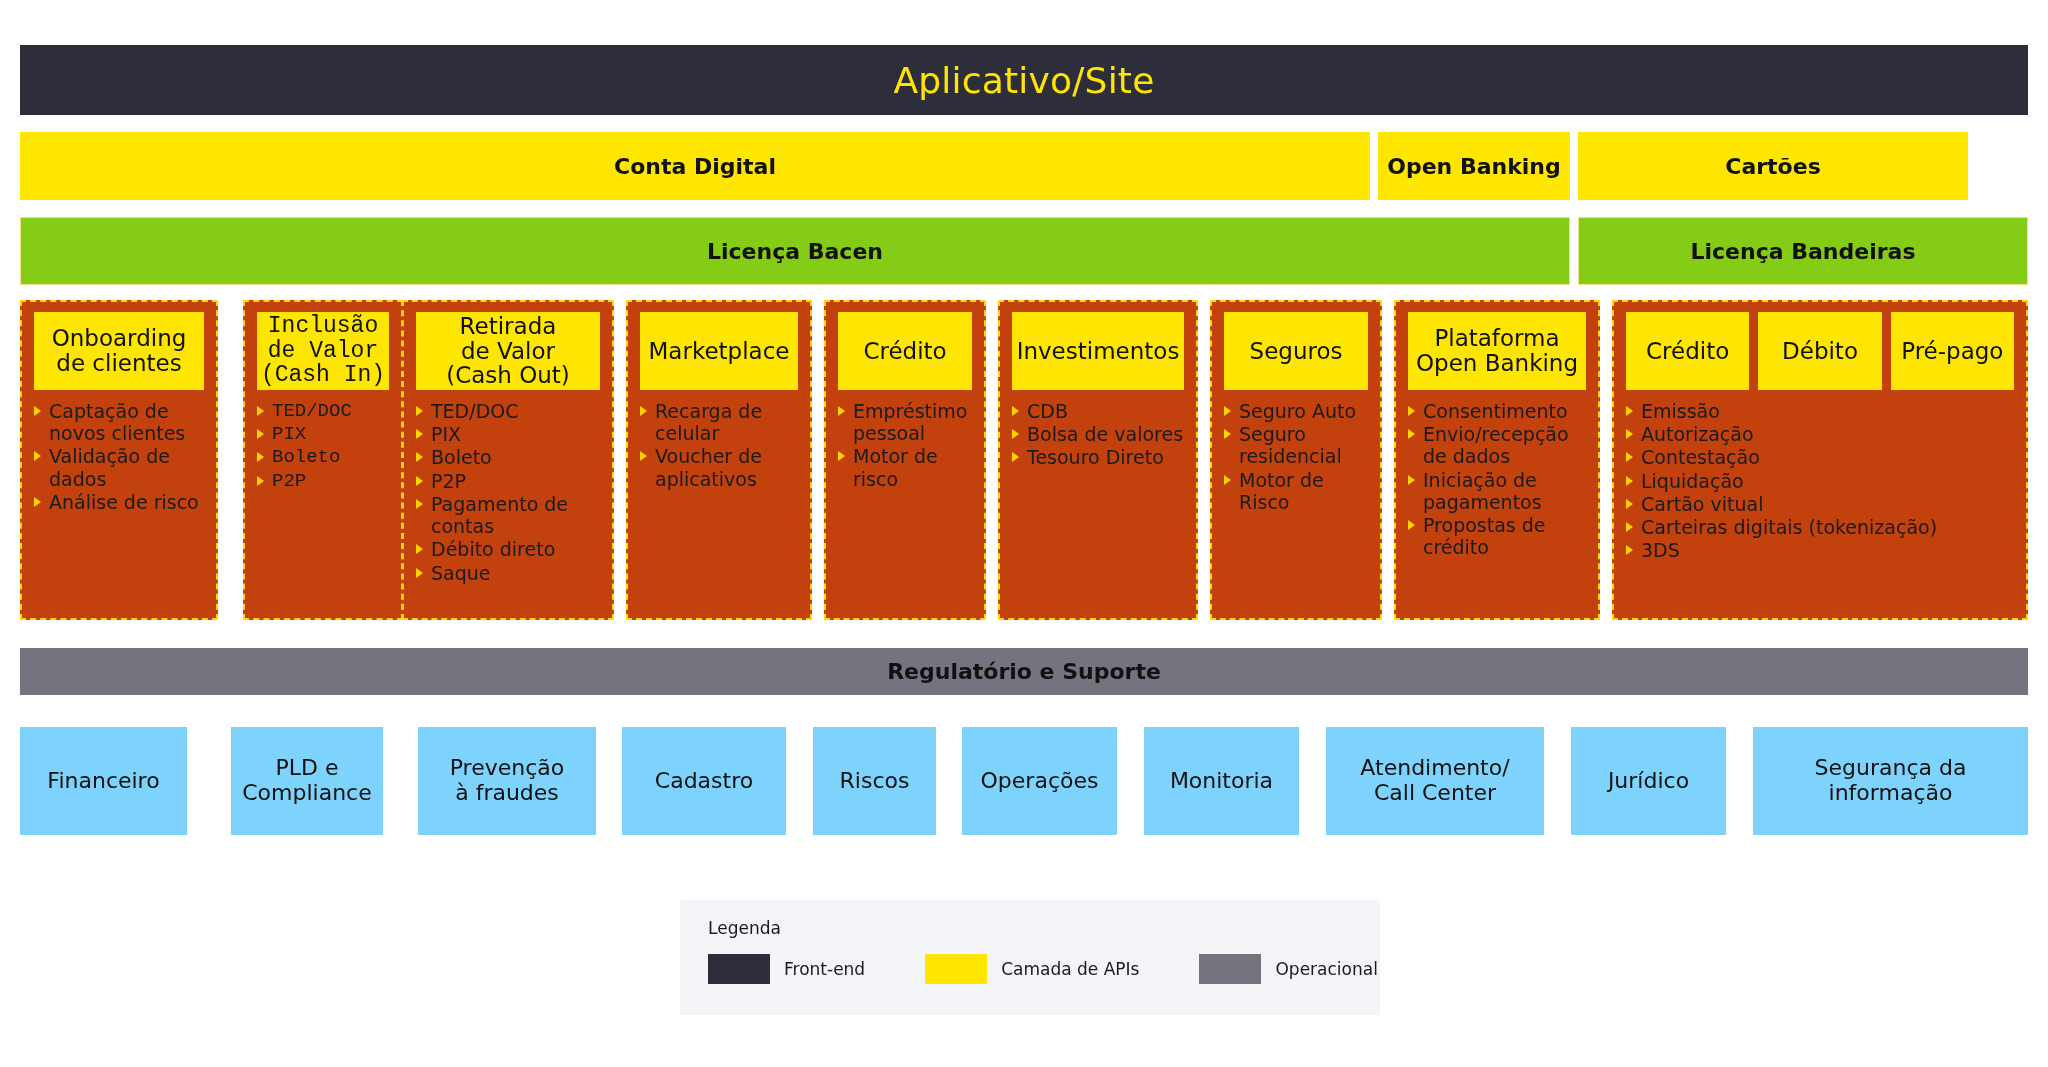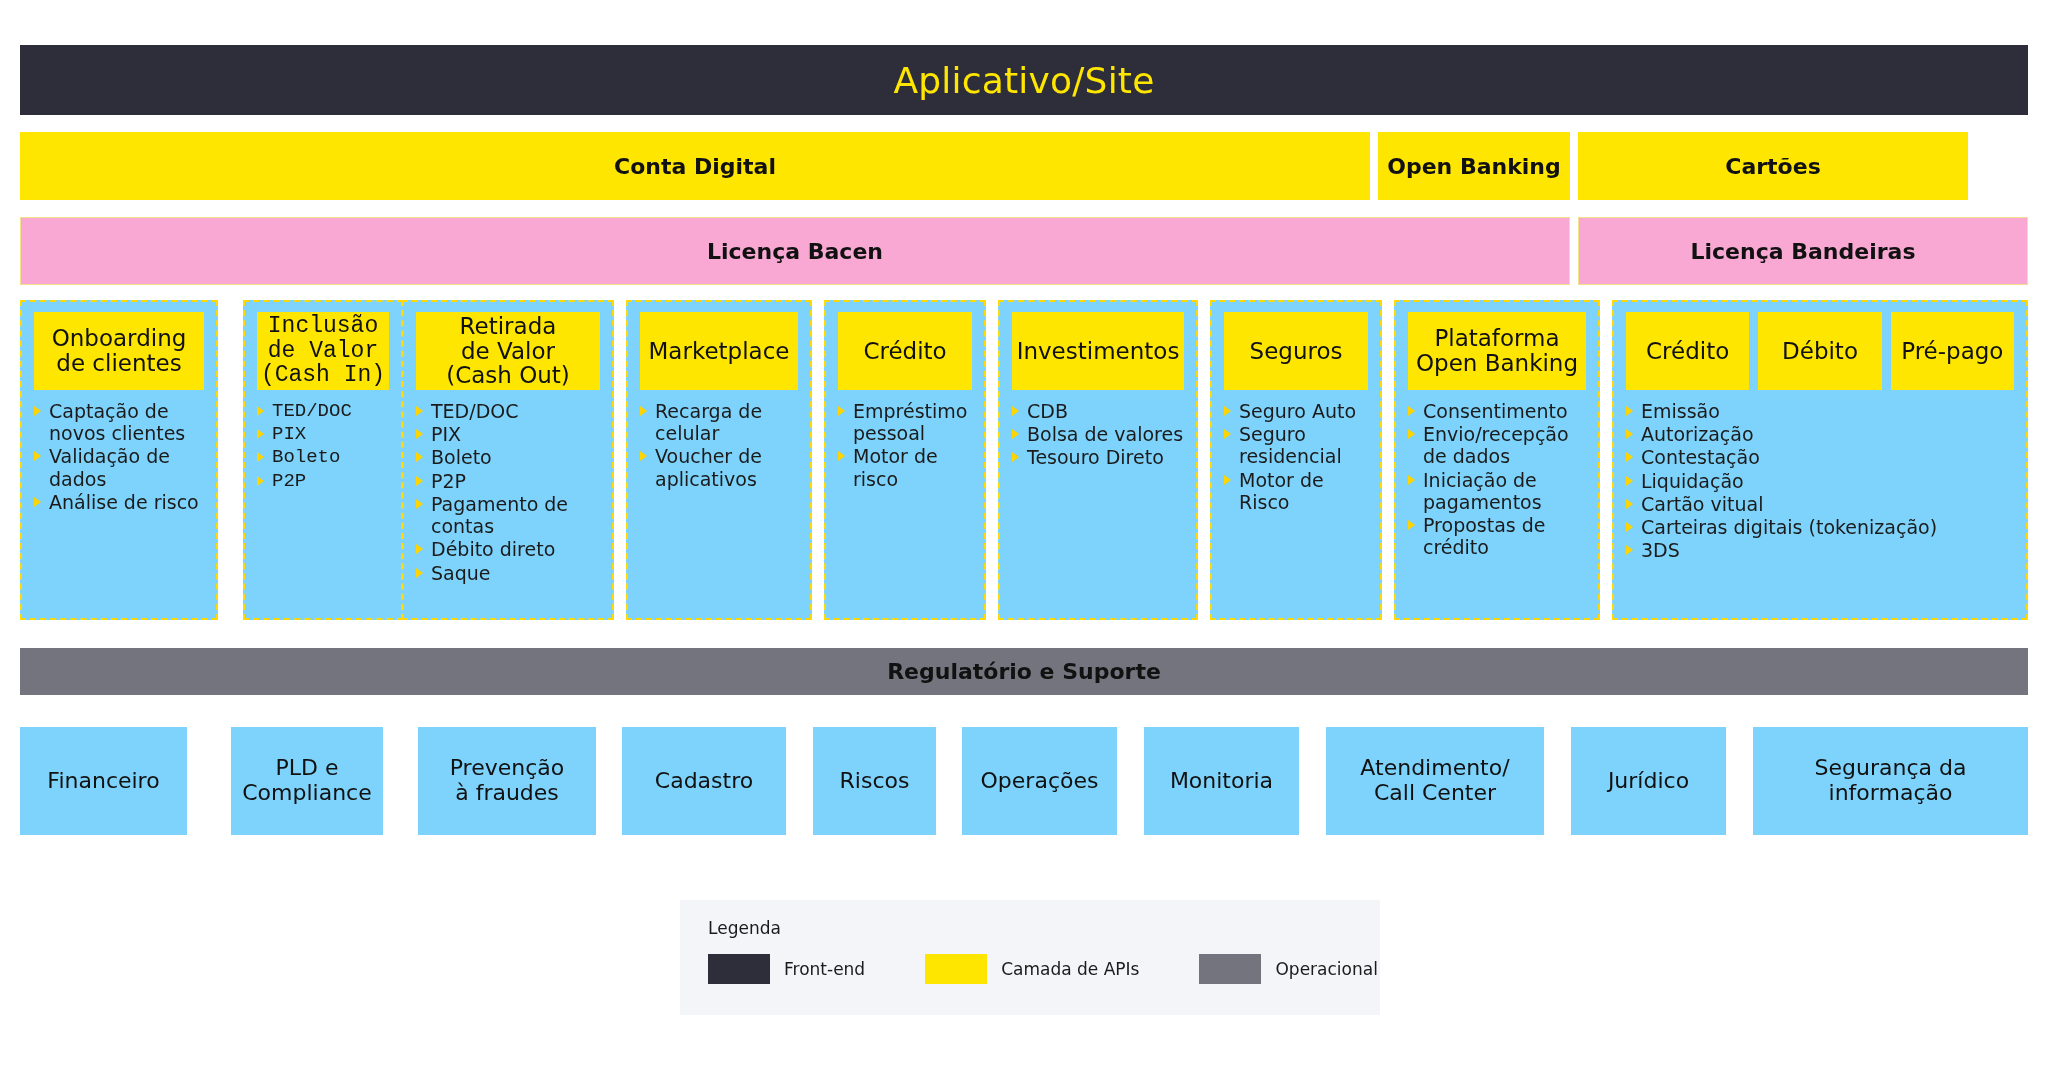--- a/index.html
+++ b/index.html
@@ -29,37 +29,37 @@
     display:flex;align-items:center;justify-content:center;
   }
   .api-band span{font-size:22px;font-weight:700;color:#111;}
   #band-conta   {left:0px;    width:1350px;}
   #band-open    {left:1358px; width:192px;}
   #band-cartoes {left:1558px; width:390px;justify-content:center;}
 
   
   .lic-row{position:absolute;left:20px;top:217px;height:68px;}
   .lic-box{
-    position:absolute;top:0;height:68px;background:#f9a8d4;
+    position:absolute;top:0;height:68px;background:#84cc16;
     border:1.5px solid #f5e08a;
     display:flex;align-items:center;justify-content:center;
     box-sizing:border-box;
   }
   .lic-box span{font-size:22px;font-weight:700;color:#111;}
   #lic-bacen    {left:0px;    width:1550px;}
   #lic-bandeiras{left:1558px; width:450px;}
 
   
   .cap-row{position:absolute;left:20px;top:300px;height:320px;width:2008px;}
   .cap-col{
     position:absolute;top:0;height:320px;
     border:2px dashed #ffd900;
     box-sizing:border-box;
     padding:10px 0 0 0;
-    background:#7dd3fc;
+    background:#c2410c;
   }
   .cap-head{
     margin:0 12px;height:78px;background:#ffe600;
     display:flex;align-items:center;justify-content:center;text-align:center;
     line-height:1.08;
   }
   .cap-head span{font-size:23px;font-weight:400;color:#111;white-space:pre-line;}
   .cap-list{margin:10px 0 0 0;padding:0 8px 0 10px;list-style:none;}
   .cap-list li{
     position:relative;padding-left:17px;

